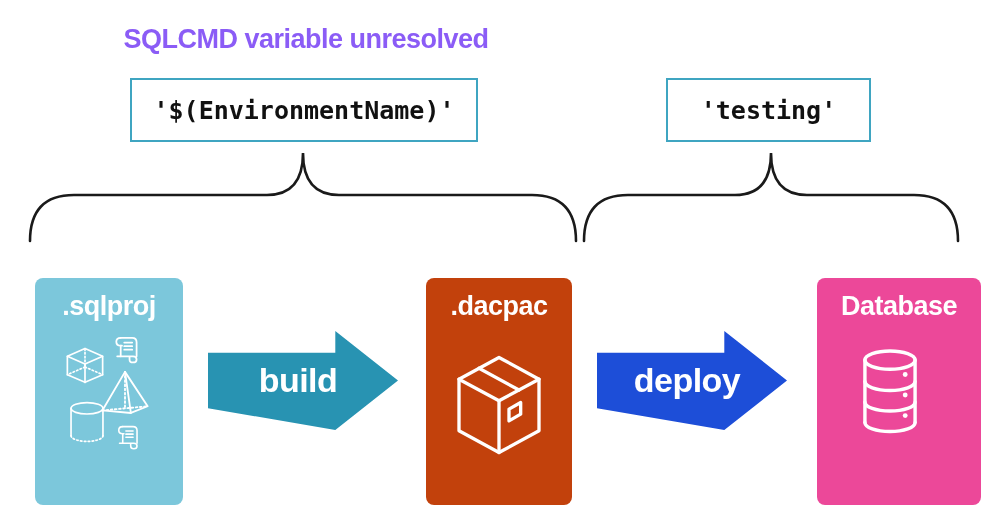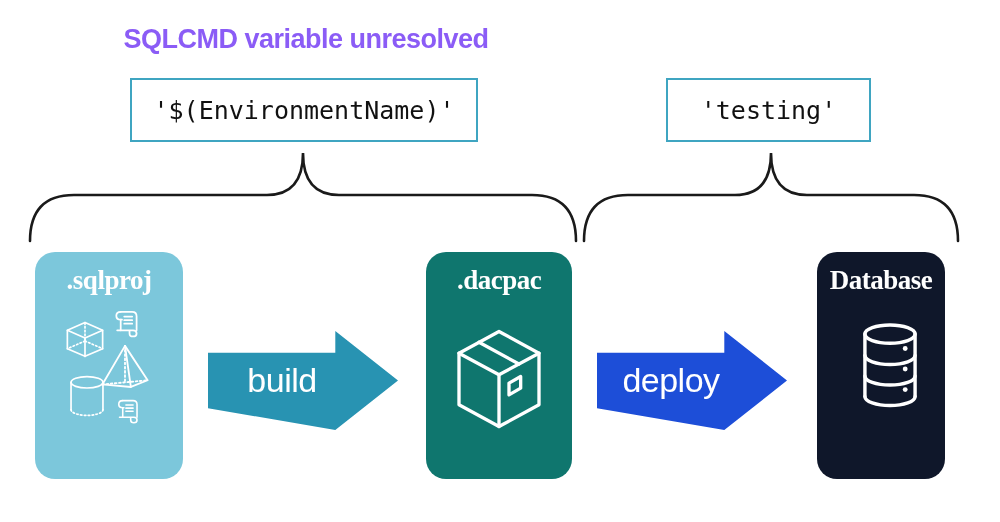--- a/index.html
+++ b/index.html
@@ -10,43 +10,43 @@
   .heading{
     position:absolute;top:24px;width:420px;text-align:center;
     font-size:27px;font-weight:800;color:#8b5cf6;letter-spacing:-0.5px;
   }
   .heading.left{left:96px;}
   .heading.right{left:558px;}
   .codebox{
     position:absolute;top:78px;height:60px;border:2px solid #3fa5c1;background:#fff;
     display:flex;align-items:center;justify-content:center;
     font-family:"DejaVu Sans Mono","Liberation Mono",monospace;
-    font-size:25px;font-weight:400;color:#111;
+    font-size:25px;font-weight:700;color:#111;
   }
   .codebox.left{left:130px;width:344px;}
   .codebox.right{left:666px;width:201px;}
   .brace{position:absolute;top:149px;}
   .brace.left{left:28px;}
   .brace.right{left:582px;}
   .stage{
-    position:absolute;top:252px;height:227px;border-radius:20px;font-family:Liberation Serif, serif;
+    position:absolute;top:278px;height:227px;border-radius:8px;
   }
   .stage-label{
     position:absolute;top:13px;left:0;width:100%;text-align:center;
     font-size:27px;font-weight:800;color:#fff;letter-spacing:-0.5px;
   }
   .stage-icon{position:absolute;}
   .arrow{
     position:absolute;top:331px;width:190px;height:99px;
     clip-path:polygon(0% 22%,67% 22%,67% 0%,100% 50%,67% 100%,0% 78%);
     display:flex;align-items:center;
   }
   .arrow-label{
     display:block;width:148px;text-align:center;
-    font-size:34px;font-weight:400;color:#fff;letter-spacing:-0.5px;
+    font-size:34px;font-weight:700;color:#fff;letter-spacing:-0.5px;padding-left:16px;
   }
   svg{display:block;}
 </style>
 </head>
 <body>
 
 <div class="canvas">
 
   <div class="heading left">SQLCMD variable unresolved</div>
 
@@ -97,37 +97,37 @@
       <path d="M11 13 v12"></path>
       <path d="M15 9.5 h9 M15 13.5 h9 M15 17.5 h9"></path>
       <path d="M7 25 h18 q4 0 4 3.5 q0 3.5 -4 3.5 q-4 0 -4 -3.5 v-3.5"></path>
     </svg>
   </div>
 
   <div class="arrow" style="left: 208px; background-color: rgb(40, 147, 178);">
     <span class="arrow-label">build</span>
   </div>
 
-  <div class="stage" style="left: 426px; width: 146px; background-color: #0f766e;">
+  <div class="stage" style="left: 426px; width: 146px; background-color: #c2410c;">
     <div class="stage-label">.dacpac</div>
 
     <svg class="stage-icon" style="left:23px;top:62px;" width="100" height="130" viewBox="0 0 120 134" fill="none" stroke="#fff" stroke-width="4" stroke-linecap="round" stroke-linejoin="round">
       <path d="M60 10 L108 36 L108 98 L60 124 L12 98 L12 36 Z"></path>
       <path d="M12 36 L60 62 L108 36"></path>
       <path d="M60 62 V124"></path>
       <path d="M36 23 L84 49"></path>
       <path d="M72 72 L86 64 L86 78 L72 86 Z"></path>
     </svg>
   </div>
 
   <div class="arrow" style="left: 597px; background-color: #1d4ed8;">
     <span class="arrow-label">deploy</span>
   </div>
 
-  <div class="stage" style="left: 817px; width: 128px; background-color: #0f172a;">
+  <div class="stage" style="left: 817px; width: 164px; background-color: #ec4899;">
     <div class="stage-label">Database</div>
 
     <svg class="stage-icon" style="left:35px;top:66px;" width="76" height="96" viewBox="0 0 100 120" fill="none" stroke="#fff" stroke-width="4.5" stroke-linecap="round">
       <ellipse cx="50" cy="18" rx="33" ry="12"></ellipse>
       <path d="M17 18 V100 M83 18 V100"></path>
       <path d="M17 100 A33 12 0 0 0 83 100"></path>
       <path d="M17 46 A33 12 0 0 0 83 46"></path>
       <path d="M17 73 A33 12 0 0 0 83 73"></path>
       <circle cx="70" cy="37" r="3.2" fill="#fff" stroke="none"></circle>
       <circle cx="70" cy="64" r="3.2" fill="#fff" stroke="none"></circle>

